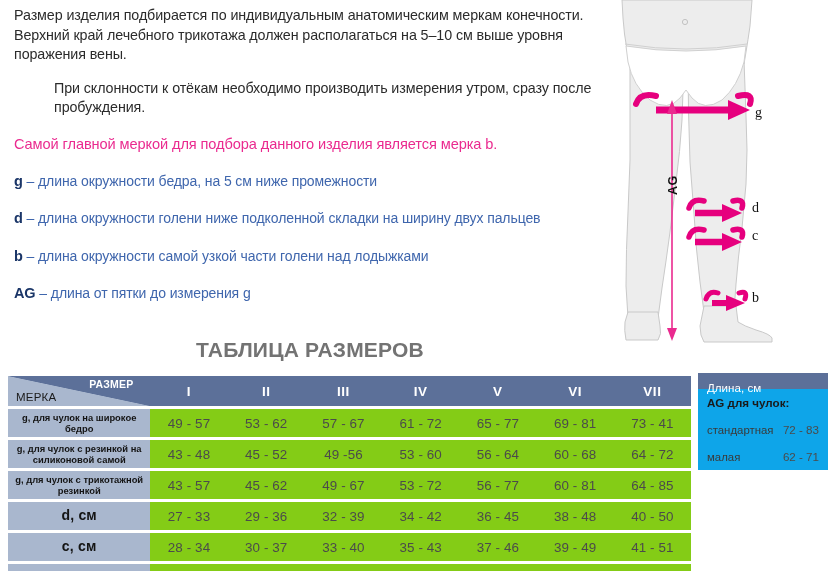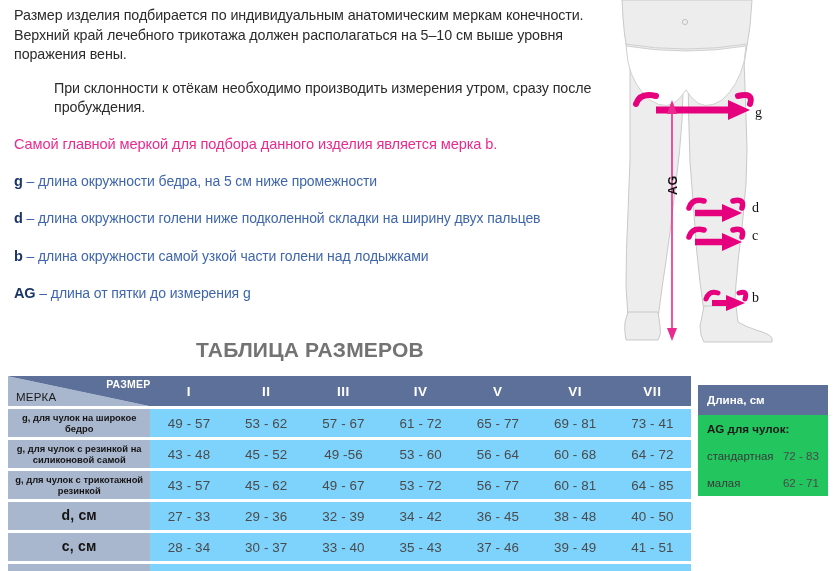--- a/index.html
+++ b/index.html
@@ -57,44 +57,44 @@
 
   .hdr-corner{
     width:142px;height:30px;position:relative;overflow:hidden;
     background:linear-gradient(to top right,#a9b7ce 0%,#a9b7ce 49.4%,#5c7099 50.6%,#5c7099 100%);
   }
   .hdr-corner .m{
     position:absolute;left:8px;bottom:3px;font-size:11.5px;font-weight:normal;
     color:#1a1a1a;letter-spacing:0.2px;
   }
   .hdr-corner .r{
-    position:absolute;right:0;top:2px;font-size:10.5px;font-weight:bold;
+    position:absolute;right:17px;top:2px;font-size:10.5px;font-weight:bold;
     color:#ffffff;letter-spacing:0.2px;
   }
   .hdr-num{
     background:#5c7099;color:#fff;text-align:center;height:30px;
     font-size:13.5px;font-weight:bold;letter-spacing:0.6px;vertical-align:middle;
   }
   .rowlbl{
     background:#a9b7ce;color:#141414;text-align:center;vertical-align:middle;
     font-size:9.4px;font-weight:bold;line-height:11.4px;height:28px;padding:0 4px;
   }
   .rowlbl.big{font-size:14px;letter-spacing:0.2px;text-align:center;}
   .cell{
-    background:#7dd3fc;color:#4b4b4b;text-align:center;vertical-align:middle;
+    background:#84cc16;color:#4b4b4b;text-align:center;vertical-align:middle;
     font-size:13.4px;height:28px;letter-spacing:0.1px;
   }
 
   
   .side{position:absolute;left:698px;top:373px;width:130px;}
   .side-hdr{
-    background:#5c7099;color:#fff;height:30px;line-height:30px;
-    font-size:11.6px;font-weight:bold;padding-left:9px;box-sizing:border-box;margin-top:12px;
-  }
-  .side-body{background:#22c55e;padding:0;}
+    background:#5c7099;color:#fff;height:16px;line-height:30px;
+    font-size:11.6px;font-weight:normal;padding-left:9px;box-sizing:border-box;
+  }
+  .side-body{background:#0ea5e9;padding:0;}
   .side-row{
     height:27px;display:flex;align-items:center;
     padding:0 9px;box-sizing:border-box;font-size:11.4px;color:#3a3a3a;
   }
   .side-row.title{font-weight:bold;color:#1a1a1a;font-size:11.6px;}
   .side-row .nm{flex:1;}
   .side-row .vl{color:#4b4b4b;font-size:11.6px;}
 </style>
 </head>
 <body>

